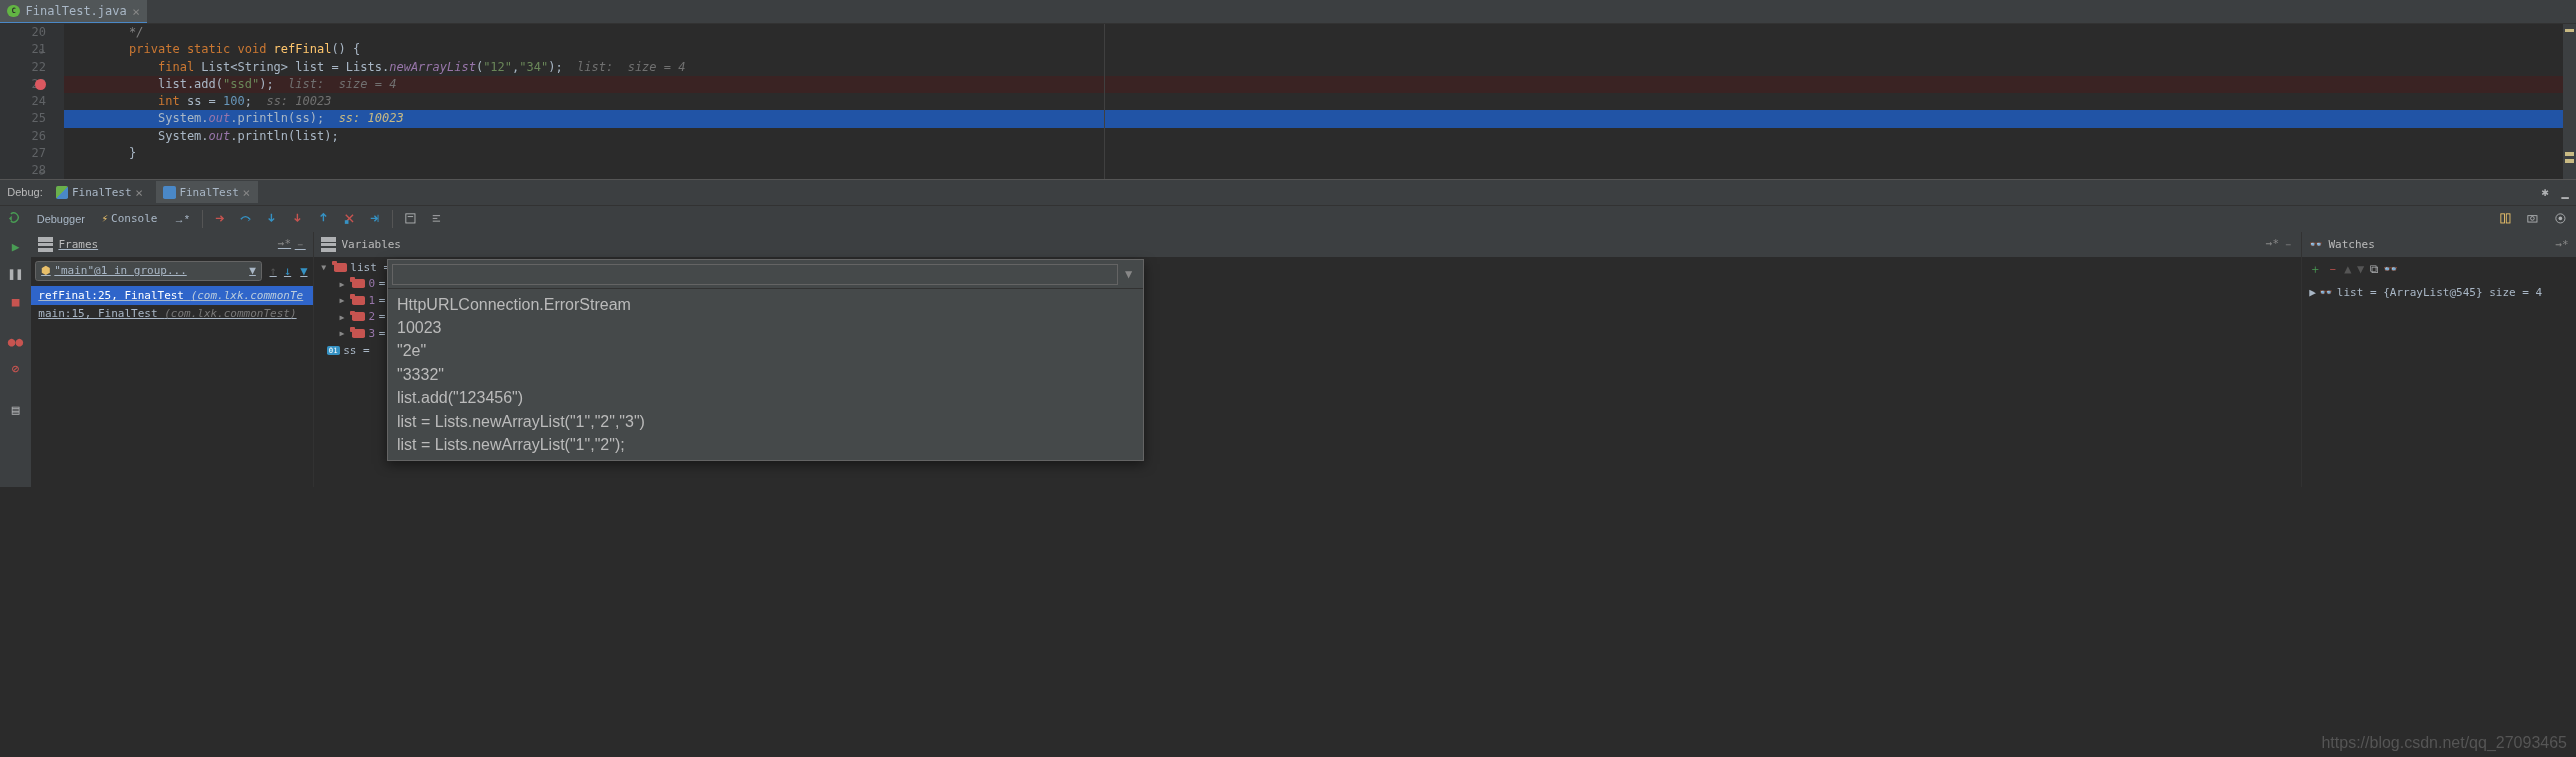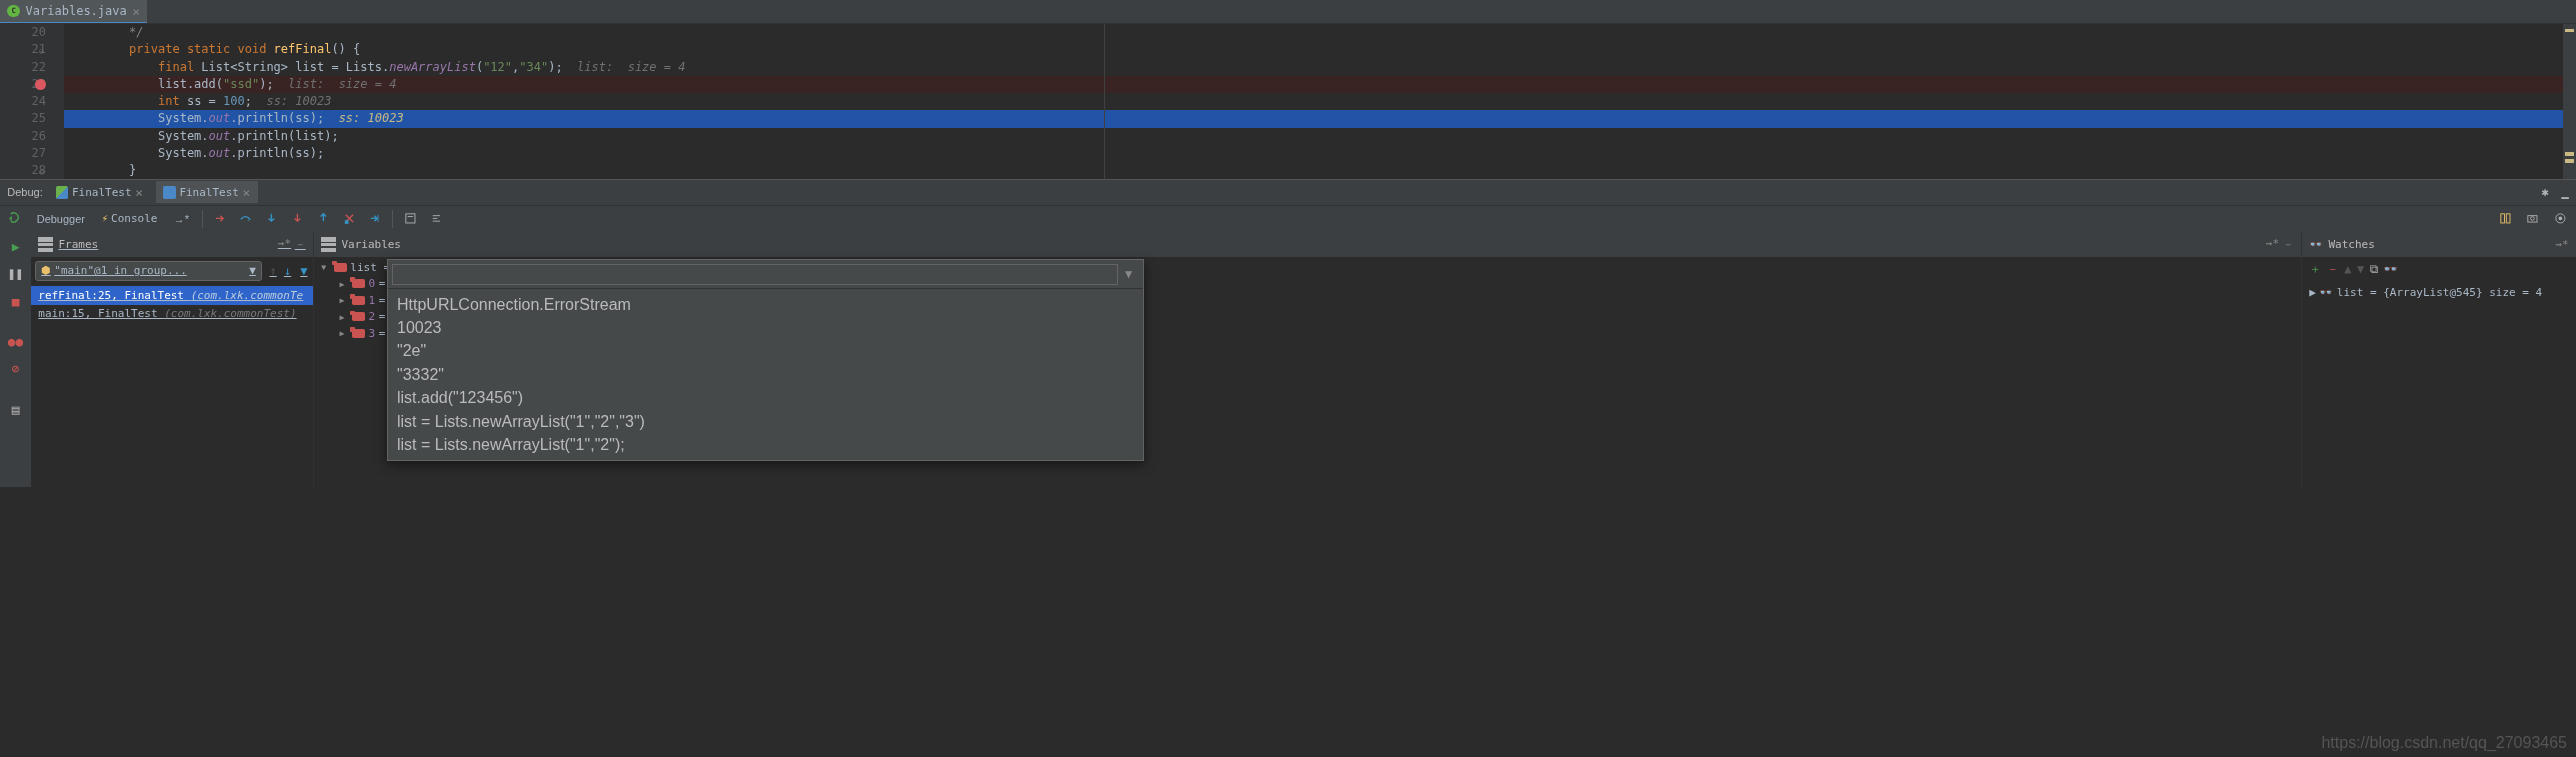--- a/index.html
+++ b/index.html
@@ -95,21 +95,21 @@
 
 svg { display: block; }
 .toolbar-right { margin-left: auto; display: flex; gap: 3.6px; }
 </style>
 </head>
 <body>
 
 <div class="editor-tabs">
   <div class="editor-tab">
     <span class="tab-icon">C</span>
-    <span>Variables.java</span>
+    <span>FinalTest.java</span>
     <span class="close-icon">×</span>
   </div>
 </div>
 
 <div class="editor-area">
   <div class="gutter">
     <div class="gutter-line">20</div>
     <div class="gutter-line"><span>21</span><span class="fold-icon">⊖</span></div>
     <div class="gutter-line">22</div>
     <div class="gutter-line"><span class="breakpoint"></span><span>23</span></div>
@@ -121,21 +121,20 @@
   </div>
   <div class="code-area">
     <div class="right-margin"></div>
     <div class="code-line"><span class="comment">        */</span></div>
     <div class="code-line"><span>        </span><span class="kw">private static void </span><span class="fn">refFinal</span><span>() {</span></div>
     <div class="code-line"><span>            </span><span class="kw">final </span><span class="typ">List&lt;String&gt; list = Lists.</span><span class="stat">newArrayList</span><span>(</span><span class="str">"12"</span><span>,</span><span class="str">"34"</span><span>);  </span><span class="inline-hint">list:  size = 4</span></div>
     <div class="code-line bp"><span>            </span><span>list.add(</span><span class="str">"ssd"</span><span>);  </span><span class="inline-hint">list:  size = 4</span></div>
     <div class="code-line"><span>            </span><span class="kw">int </span><span>ss = </span><span class="num">100</span><span>;  </span><span class="inline-hint">ss: 10023</span></div>
     <div class="code-line current"><span>            </span><span>System.</span><span class="stat">out</span><span>.println(ss);  </span><span class="inline-hint" style="color:#c9ba83">ss: 10023</span></div>
     <div class="code-line"><span>            </span><span>System.</span><span class="stat">out</span><span>.println(list);</span></div>
-    <div class="code-line"><span>            </span><span>System.</span><span class="stat">out</span><span>.println(ss);</span></div>
     <div class="code-line"><span>        }</span></div>
   </div>
   <div class="scrollbar-right">
     <div class="marker-y" style="top:4.6px"></div>
     <div class="marker-y" style="top:128px"></div>
     <div class="marker-y" style="top:135px"></div>
   </div>
 </div>
 
 <div class="debug-header">
@@ -308,20 +307,24 @@
           <span class="var-icon obj"></span>
           <span style="color:#9876aa">2</span>
           <span> = </span>
         </div>
       <div class="var-item" style="padding-left:25.5px">
           <span class="tri">▶</span>
           <span class="var-icon obj"></span>
           <span style="color:#9876aa">3</span>
           <span> = </span>
         </div>
+      <div class="var-item" style="padding-left:12.8px">
+          <span class="var-icon prim">01</span>
+          <span>ss = </span>
+        </div>
     </div>
   </div>
 
   <div class="panel watches-panel" style="border-right:none">
     <div class="panel-header">
       <span style="color:#62b543">👓</span>
       <span>Watches</span>
       <div class="panel-header-icons">
         <span style="color:#888">→*</span>
       </div>

